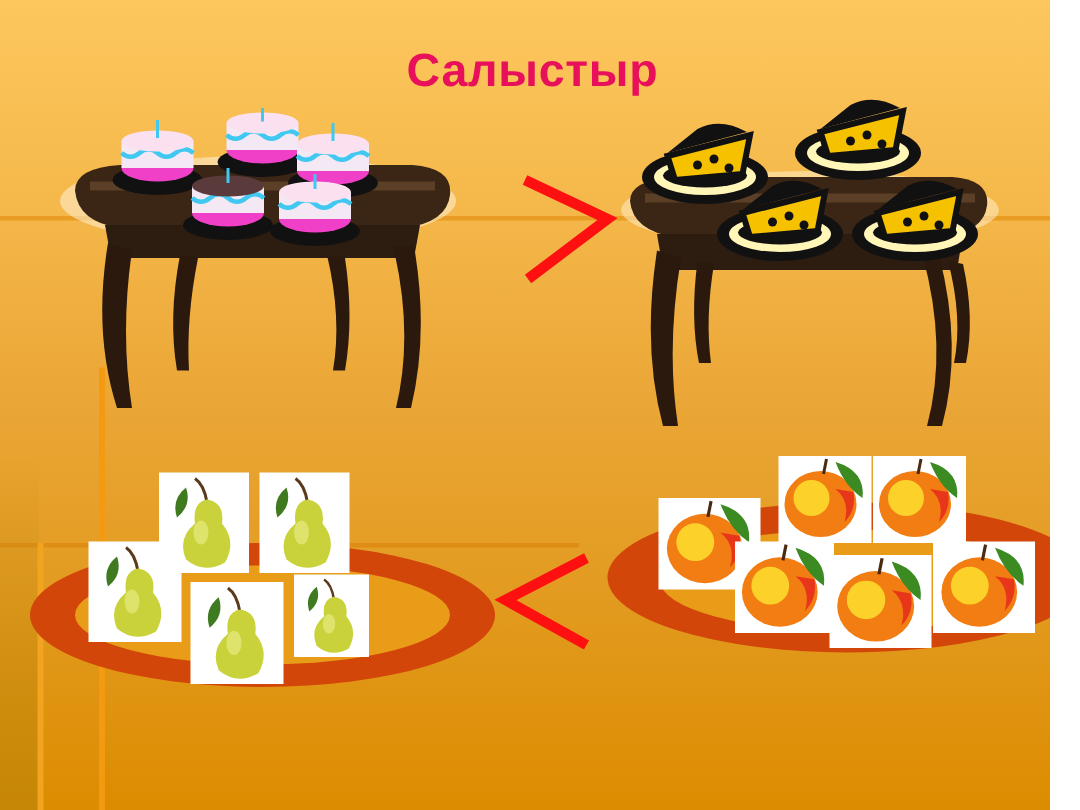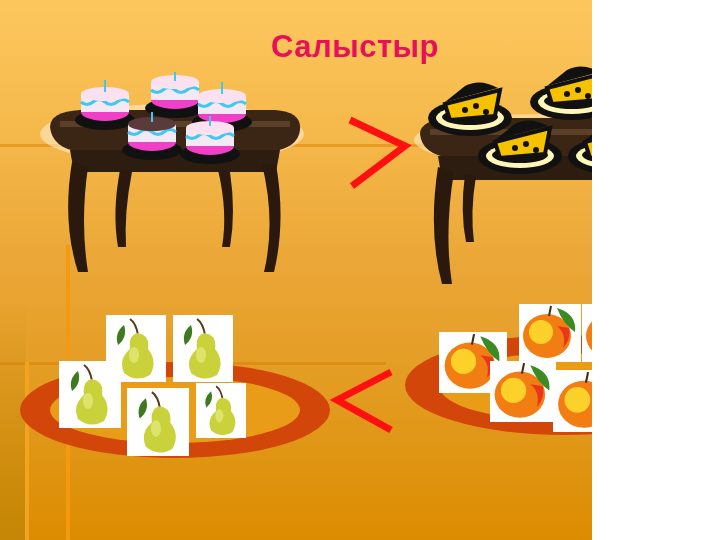--- a/index.html
+++ b/index.html
@@ -1,20 +1,21 @@
 <!DOCTYPE html>
 <html><head>
 <meta charset="utf-8">
 <style>
   html, body { margin: 0; padding: 0; }
   body { width: 720px; height: 540px; overflow: hidden; }
   .slide {
-    position: relative; width: 592px; height: 540px; overflow: hidden;
+    position: relative; width: 676px; height: 540px; overflow: hidden;
     background: linear-gradient(180deg, #fdc75e 0%, #f5b84a 25%, #eaa636 50%, #e29a1e 75%, #dc8c00 100%);
     font-family: "Liberation Sans", sans-serif;
+    padding-left: 24px;
   }
   
   .hband { position: absolute; left: 0; height: 3px; background: #e6961a; opacity: .8; }
   .vband { position: absolute; width: 4px; background: #f39a10; }
   .leftstrip { position: absolute; left: 0; top: 300px; width: 26px; height: 240px;
     background: linear-gradient(180deg, rgba(190,130,10,.0), rgba(180,130,10,.55)); }
   .title {
     position: absolute; left: 0; top: 8px; width: 710px; text-align: center;
     font-size: 31px; font-weight: bold; color: #e8105a; letter-spacing: .5px;
   }

